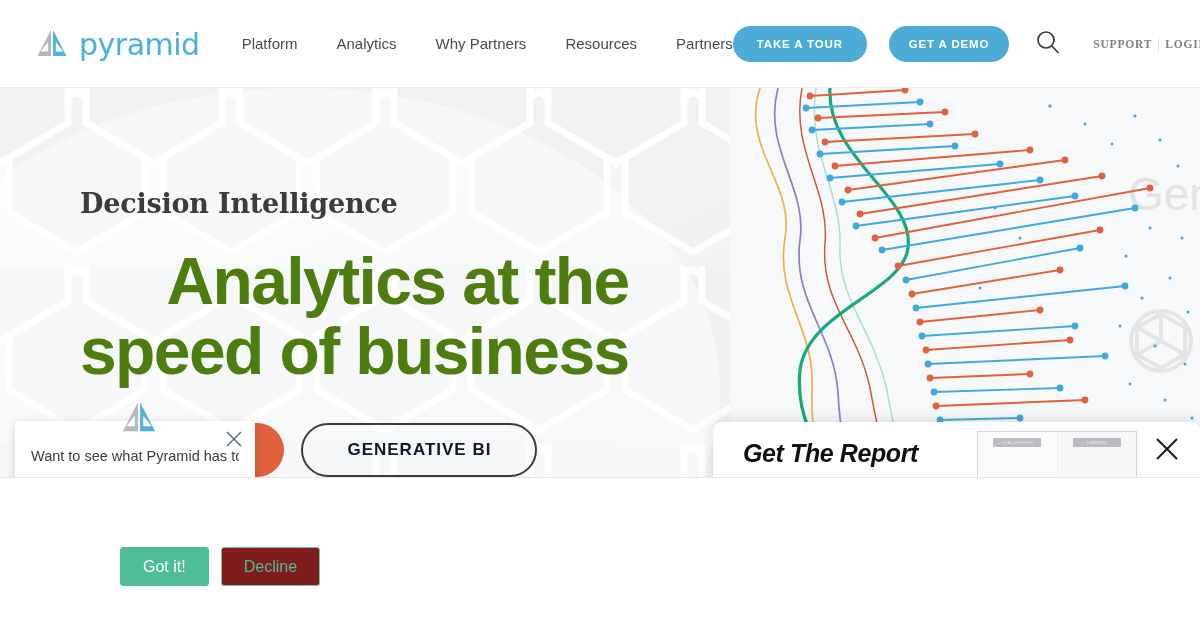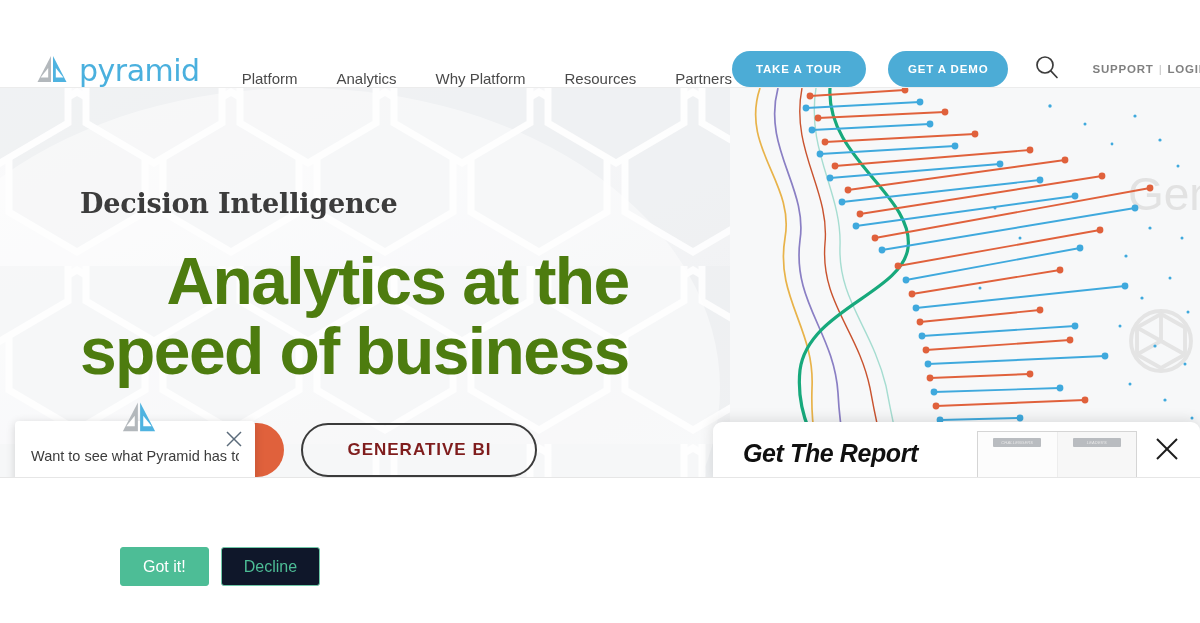--- a/index.html
+++ b/index.html
@@ -7,21 +7,21 @@
   body {
     font-family:"Liberation Sans", sans-serif;
     background:#ffffff;
     position:relative;
   }
 
   
   .header {
     position:absolute; top:0; left:0; width:1200px; height:88px;
     background:#ffffff; z-index:40;
-    display:flex; align-items:flex-end;
+    display:flex; align-items:center;
     border-bottom:1px solid #ececec;
   }
   .logo-wrap { display:flex; align-items:center; margin-left:34px; gap:9px; }
   .logo-mark { width:36px; height:30px; display:block; }
   .logo-word {
     font-size:30px; color:#4ab0de; letter-spacing:-0.5px;
     font-family:"DejaVu Sans", sans-serif; font-weight:400;
     position:relative; top:1px;
   }
   .nav { display:flex; align-items:center; margin-left:42px; gap:39px; }
@@ -38,21 +38,21 @@
     font-size:11.5px; font-weight:bold; letter-spacing:0.85px;
     padding:0 20px; height:36px; line-height:36px; cursor:pointer;
     white-space:nowrap;
   }
   .btn-pill.tour { padding:0 24px; margin-right:10px; }
   .search-icon { margin-left:14px; cursor:pointer; display:block; }
   .support-login {
     margin-left:20px; font-size:11.5px; letter-spacing:0.8px;
     color:#808080; font-weight:bold; white-space:nowrap;
   }
-  .support-login span { cursor:pointer; }
+  .support-login span { cursor:pointer;font-family:Liberation Serif, serif; }
   .sl-sep { color:#bfbfbf; margin:0 5px; font-weight:normal; }
 
   
   .hero {
     position:absolute; top:88px; left:0; width:1200px; height:535px;
     overflow:hidden; background:#f4f5f6;
   }
   .hex-bg { position:absolute; inset:0; }
   .hero-art { position:absolute; top:0; right:0; width:470px; height:400px; }
   .hero-content { position:absolute; left:80px; top:100px; z-index:5; }
@@ -66,21 +66,21 @@
     font-family:"Liberation Sans", sans-serif;
     text-align:right;
   }
   .hero-btns { margin-top:36px; display:flex; align-items:center; gap:17px; }
   .btn-demo {
     background:#e0613c; color:#fff; border:none; border-radius:28px;
     height:54px; padding:0 44px; font-size:17px; font-weight:bold;
     letter-spacing:1px; cursor:pointer; white-space:nowrap;
   }
   .btn-genbi {
-    background:transparent; color:#7f1d1d; border:2px solid #3b3b3b;
+    background:transparent; color:#0f172a; border:2px solid #3b3b3b;
     border-radius:28px; height:54px; padding:0 44px; font-size:17px;
     font-weight:bold; letter-spacing:1px; cursor:pointer; white-space:nowrap;
   }
 
   
   .chat-widget {
     position:absolute; left:15px; top:421px; width:240px; z-index:55;
     background:#fff; border-radius:4px;
     box-shadow:0 2px 10px rgba(0,0,0,0.16);
     padding:14px 16px 18px 16px;
@@ -141,21 +141,21 @@
   }
   .cookie-btns {
     position:absolute; left:120px; top:69px; display:flex; gap:12px;
   }
   .btn-got {
     background:#4dbd96; color:#fff; border:1px solid #4dbd96;
     border-radius:3px; height:39px; padding:0 22px;
     font-size:16px; cursor:pointer;
   }
   .btn-decline {
-    background:#0f172a; color:#4dbd96; border:1px solid #6fc8a8;
+    background:#7f1d1d; color:#4dbd96; border:1px solid #6fc8a8;
     border-radius:3px; height:39px; padding:0 22px;
     font-size:16px; cursor:pointer;
   }
 </style>
 </head>
 <body>
 
 <div class="header">
 
   <div class="logo-wrap">
@@ -166,21 +166,21 @@
         <path d="M19 1 L32.5 27 L19 27 Z" fill="#4fb3e0"></path>
         <path d="M21.8 13 L29.4 22.5 L21.8 22.5 Z" fill="#ffffff"></path>
       </svg>
     </span>
     <span class="logo-word">pyramid</span>
   </div>
 
   <nav class="nav">
     <span class="nav-item">Platform</span>
     <span class="nav-item">Analytics</span>
-    <span class="nav-item">Why Platform</span>
+    <span class="nav-item">Why Partners</span>
     <span class="nav-item">Resources</span>
     <span class="nav-item">Partners</span>
   </nav>
 
   <div class="header-right">
     <button class="btn-pill tour">TAKE A TOUR</button>
     <button class="btn-pill">GET A DEMO</button>
 
     <span class="search-icon">
       <svg width="26" height="26" viewBox="0 0 26 26">

